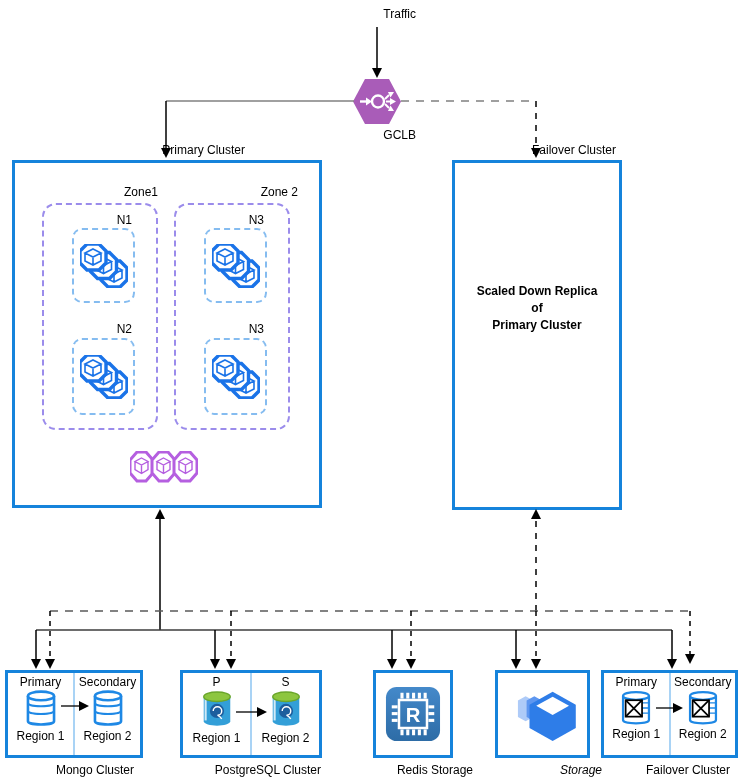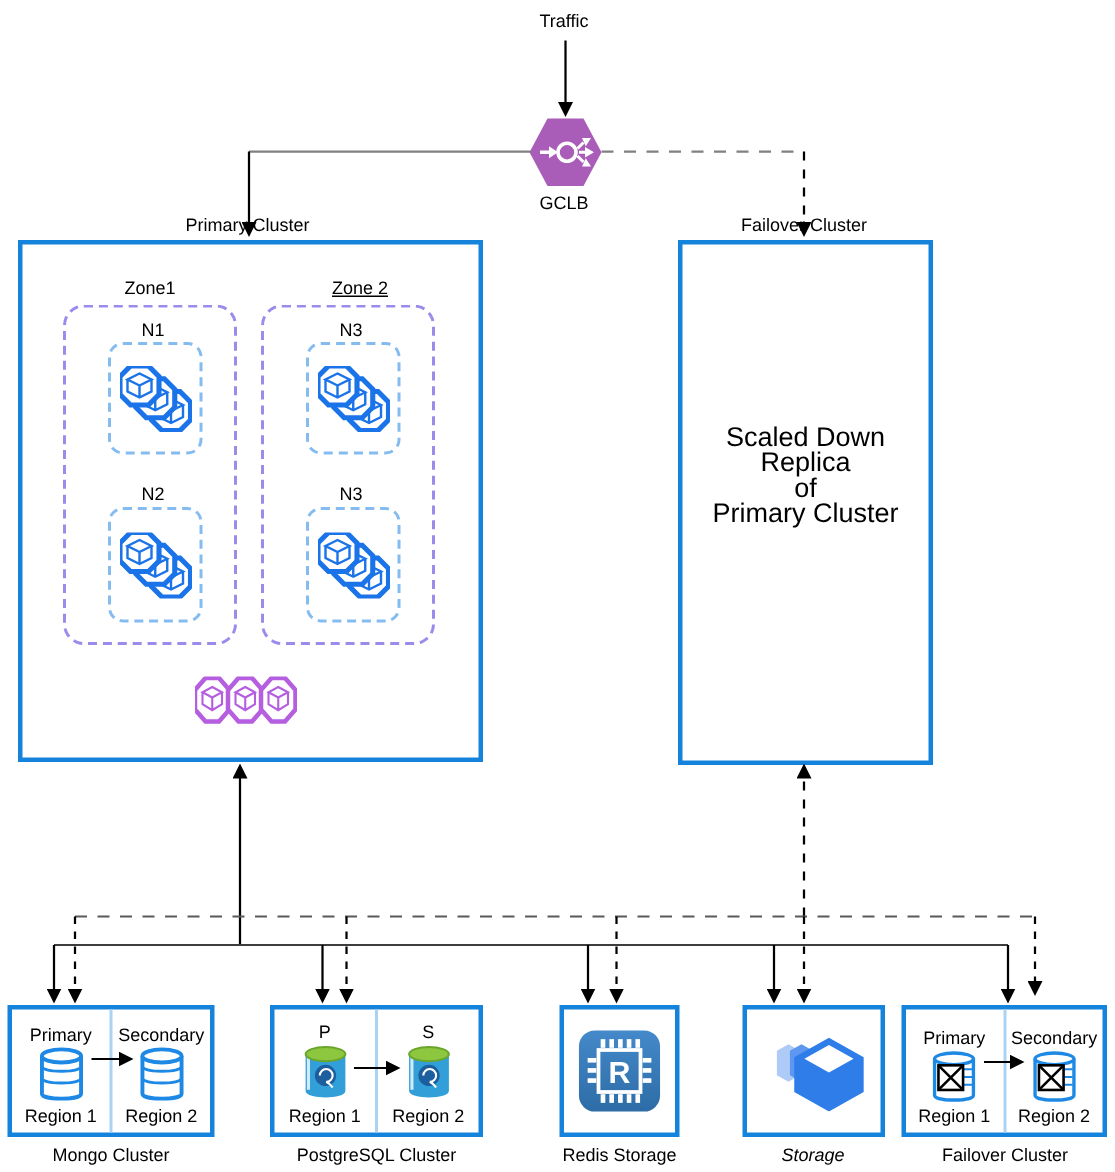--- a/index.html
+++ b/index.html
@@ -1,28 +1,28 @@
 <!DOCTYPE html>
 <html><head>
 <meta charset="utf-8">
 <style>
   html,body{margin:0;padding:0;background:#ffffff;}
   #canvas{position:relative;width:743px;height:781px;background:#fff;
           font-family:"Liberation Sans", sans-serif;color:#000;overflow:hidden;}
-  .lbl{position:absolute;font-size:12px;text-align:center;line-height:14px;white-space:nowrap;}
+  .lbl{position:absolute;font-size:12px;text-align:right;line-height:14px;white-space:nowrap;}
   .frame{position:absolute;border:3px solid #1583DB;background:#fff;box-sizing:border-box;z-index:2;}
   .zone{position:absolute;border:2px dashed #9B8CEB;border-radius:14px;box-sizing:border-box;}
   .nbox{position:absolute;border:2px dashed #85BCF0;border-radius:10px;box-sizing:border-box;
         display:flex;align-items:center;justify-content:center;}
   .failover-body{position:absolute;left:0;right:0;top:120px;text-align:center;
-        font-weight:normal;font-size:18px;line-height:17px;}
+        font-weight:bold;font-size:12px;line-height:17px;}
   .dbbox{position:absolute;border:3px solid #1583DB;background:#fff;box-sizing:border-box;z-index:2;
         display:flex;}
   .dbcell{flex:1;display:flex;flex-direction:column;align-items:center;
-        justify-content:flex-end;padding:2px 0 4px 0;}
+        justify-content:flex-start;padding:2px 0 4px 0;}
   .dbdivider{width:2px;background:#A9D3F5;}
   .rolelbl,.regionlbl{font-size:12px;line-height:14px;}
   svg{display:block;}
   #wires{position:absolute;left:0;top:0;z-index:5;pointer-events:none;}
   .iconwrap{display:flex;align-items:center;justify-content:center;}
 </style>
 </head>
 <body>
 
 <div id="canvas">
@@ -121,21 +121,21 @@
               </g>
             <g transform="translate(0,0)">
                 <polygon points="7,0 19,0 26,7 26,19 19,26 7,26 0,19 0,7" fill="#fff" stroke="#1A73E8" stroke-width="3.4"></polygon>
                 <path d="M13,5 L21,9 L13,13 L5,9 Z M5,9 V17 L13,21 L21,17 V9 M13,13 V21" fill="none" stroke="#1A73E8" stroke-width="1.6"></path>
               </g>
           </svg>
         </span>
       </div>
     </div>
 
-    <div class="lbl" style="left:167px;top:22px;width:116px;text-decoration:underline;">Zone 2</div>
+    <div class="lbl" style="left:167px;top:22px;width:116px;">Zone 2</div>
     <div class="zone" style="left:159px;top:40px;width:116px;height:227px;">
       <div class="lbl" style="left:28px;top:8px;width:60px;">N3</div>
       <div class="nbox" style="left:28px;top:23px;width:63px;height:75px;">
         <span>
           <svg width="48" height="44" viewBox="0 0 48 44">
             <g transform="translate(21,17)">
                 <polygon points="7,0 19,0 26,7 26,19 19,26 7,26 0,19 0,7" fill="#fff" stroke="#1A73E8" stroke-width="3.4"></polygon>
                 <path d="M13,5 L21,9 L13,13 L5,9 Z M5,9 V17 L13,21 L21,17 V9 M13,13 V21" fill="none" stroke="#1A73E8" stroke-width="1.6"></path>
               </g>
             <g transform="translate(10.5,8.5)">

